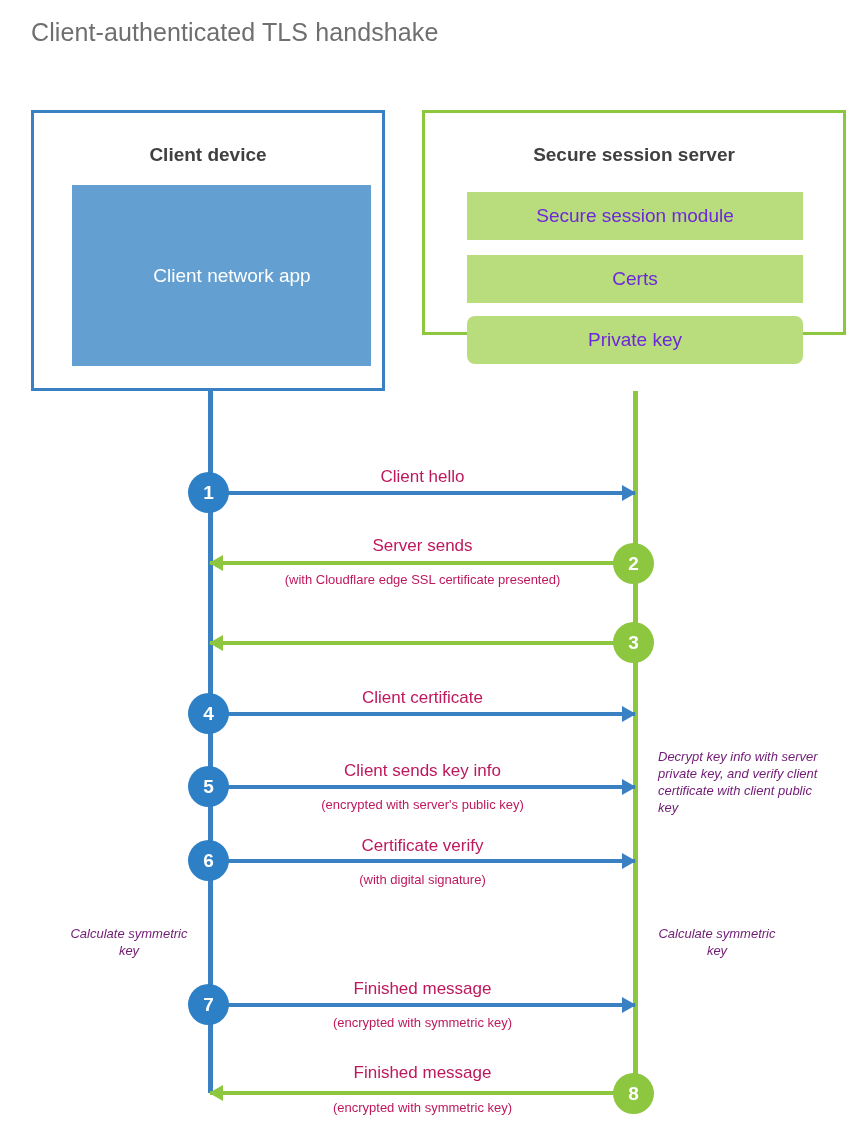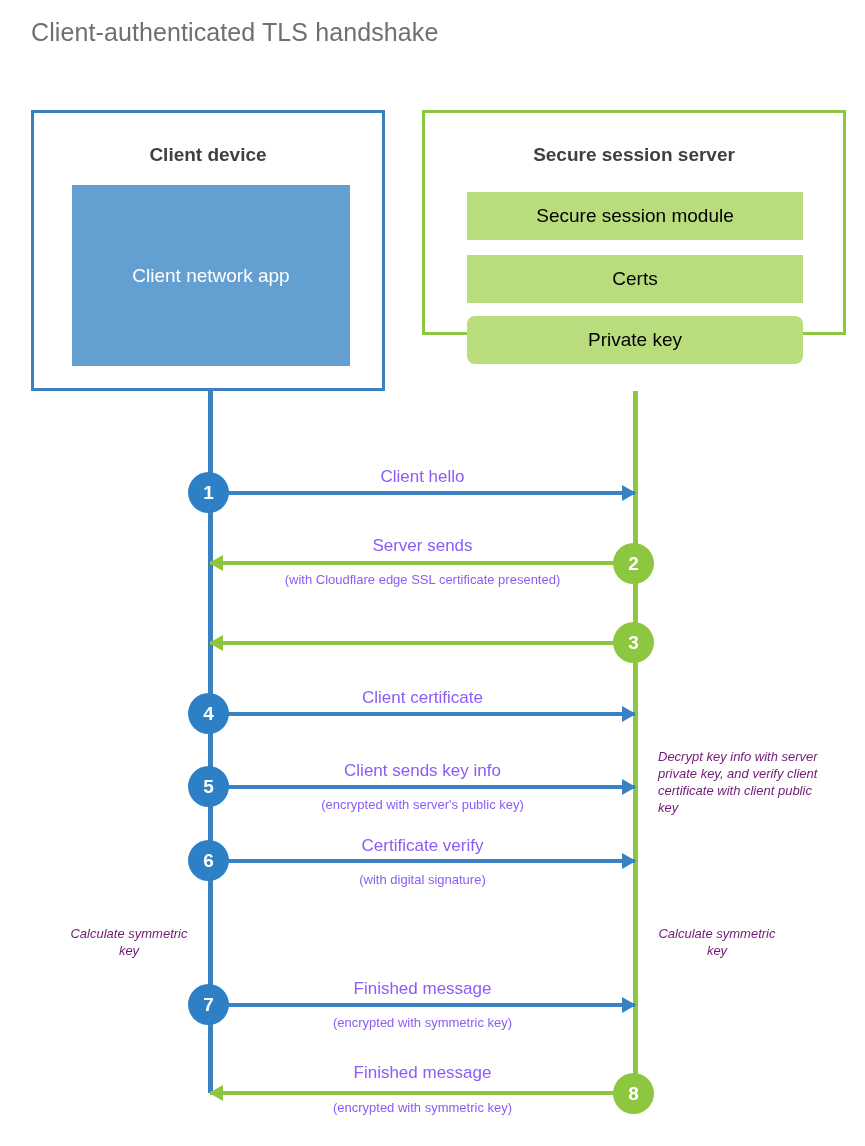--- a/index.html
+++ b/index.html
@@ -26,28 +26,28 @@
 
   .box-title{
     position:absolute;left:0;right:0;top:31px;
     text-align:center;font-size:19px;font-weight:bold;color:#404040;
   }
 
   .client-app{
     position:absolute;left:38px;top:72px;width:278px;height:181px;
     background:#639fd0;
     display:flex;align-items:center;justify-content:center;
-    color:#ffffff;font-size:19px;line-height:27px;text-align:center;
+    color:#ffffff;font-size:19px;line-height:27px;text-align:center;padding-left:21px;
   }
 
   .srv-bar{
     position:absolute;left:42px;width:336px;height:48px;
     background:#b9dc7c;
     display:flex;align-items:center;justify-content:center;
-    color:#000000;font-size:19px;
+    color:#6d28d9;font-size:19px;
   }
   .srv-bar.b0{top:79px;}
   .srv-bar.b1{top:142px;}
   .srv-bar.b2{top:203px;border-radius:8px;}
 
   
   .lifeline{position:absolute;width:5px;}
   .lifeline.blue{left:208px;background:#3a81c3;top:391px;height:702px;}
   .lifeline.green{left:633px;background:#8dc63f;top:391px;height:702px;}
 
@@ -67,21 +67,21 @@
     position:absolute;width:41px;height:41px;border-radius:50%;
     display:flex;align-items:center;justify-content:center;
     color:#ffffff;font-size:19px;font-weight:bold;
   }
   .step.blue{background:#2d80c6;}
   .step.green{background:#8dc63f;}
 
   
   .lbl{
     position:absolute;text-align:center;white-space:nowrap;
-    color:#8b5cf6;
+    color:#be185d;
   }
   .lbl.main{font-size:17px;}
   .lbl.sub{font-size:13px;}
 
   
   .note{
     position:absolute;font-size:13px;line-height:17px;color:#701a75;font-style:italic;
   }
   .note.center{text-align:center;}
   .note.left{text-align:left;}

